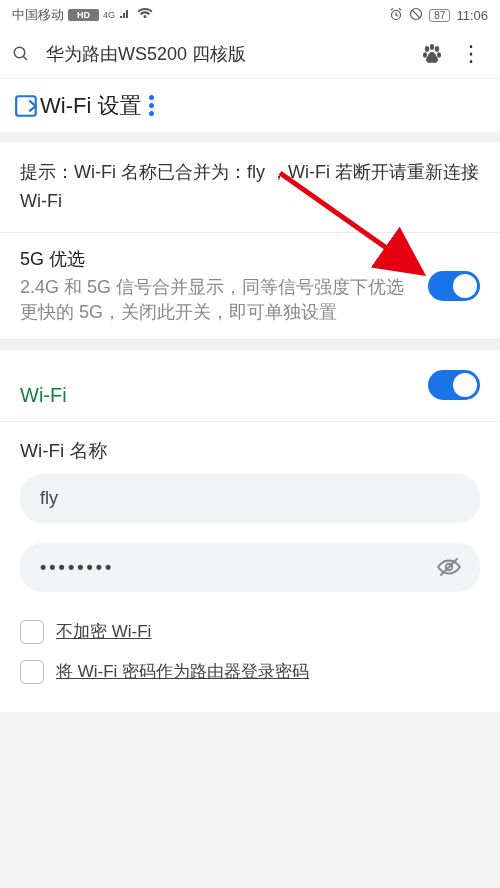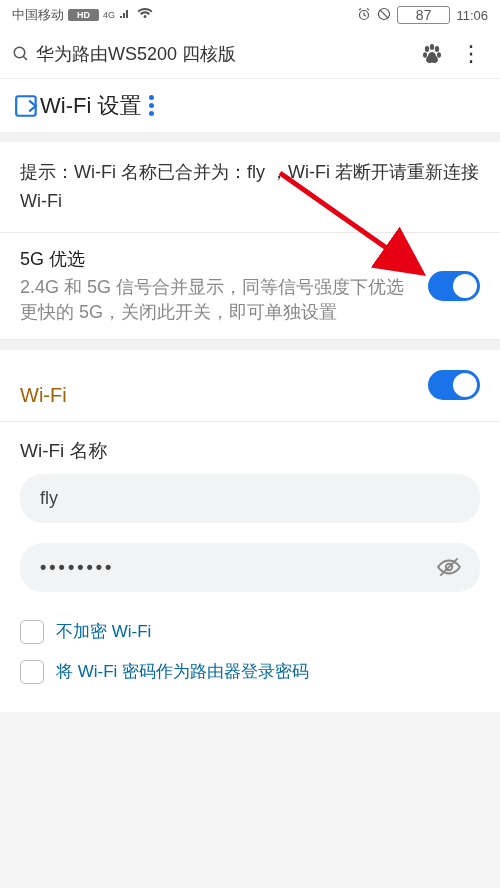--- a/index.html
+++ b/index.html
@@ -25,31 +25,31 @@
     }
     .status-left { display: flex; align-items: center; gap: 4px; }
     .status-right { display: flex; align-items: center; gap: 6px; }
     .hd-badge {
       background: #777; color: #fff; font-size: 9px; padding: 1px 9px;
       border-radius: 2px; font-weight: bold;
     }
     .sig-txt { font-size: 9px; color: #555; line-height: 1; }
     .battery-box {
       display: inline-flex; align-items: center; gap: 2px;
-      border: 1px solid #888; border-radius: 3px; padding: 0 18px;
-      font-size: 14px;
+      border: 1px solid #888; border-radius: 3px; padding: 0 4px;
+      font-size: 10px;
     }
 
     
     .search-row {
       height: 48px; background: #fff; display: flex; align-items: center;
       padding: 0 12px; gap: 10px;
     }
     .search-box {
-      flex: 1; display: flex; align-items: center; gap: 6px;
+      flex: 1; display: flex; align-items: center; gap: 16px;
       color: #333; font-size: 18px;
     }
     .search-icon { width: 18px; height: 18px; }
     .baidu-icon { width: 24px; height: 24px; }
     .more-dots { font-size: 22px; color: #333; padding: 0 6px; }
 
     
     .title-bar {
       height: 54px; background: #fff; display: flex; align-items: center;
       justify-content: flex-start; padding: 0 14px;
@@ -70,21 +70,21 @@
     .hint-text { font-size: 18px; line-height: 1.6; color: #333; }
 
     .row {
       background: #fff; padding: 14px 20px;
       display: flex; justify-content: space-between; align-items: center;
       border-bottom: 1px solid #e9e9e9;
     }
     .row-text { flex: 1; padding-right: 14px; }
     .row-title { font-size: 18px; color: #222; margin-bottom: 4px; }
     .row-desc { font-size: 18px; color: #888; line-height: 1.4; }
-    .row-single { font-size: 20px; color: #a16207; margin-top: 20px; }
+    .row-single { font-size: 20px; color: #15803d; margin-top: 20px; }
 
     
     .toggle {
       width: 52px; height: 30px; border-radius: 15px;
       background: #1a73e8; position: relative; flex-shrink: 0;
     }
     .toggle::after {
       content: ""; position: absolute; right: 3px; top: 3px;
       width: 24px; height: 24px; border-radius: 50%; background: #fff;
     }
@@ -100,21 +100,21 @@
     .field-wrap { position: relative; margin-bottom: 20px; }
     .field-wrap .field-input { margin-bottom: 0; }
     .eye-icon {
       position: absolute; right: 18px; top: 50%; transform: translateY(-50%);
       width: 26px; height: 26px; color: #888;
     }
     .pwd-dots { letter-spacing: 3px; font-weight: bold; }
 
     .check-row {
       display: flex; align-items: center; gap: 12px;
-      padding: 8px 0; font-size: 17px; color: #0369a1;
+      padding: 8px 0; font-size: 17px; color: #404040; text-decoration: underline;
     }
     .checkbox {
       width: 24px; height: 24px; border: 1.5px solid #bbb;
       border-radius: 5px; flex-shrink: 0;
     }
 
     
     .arrow-svg {
       position: absolute; top: 165px; left: 272px;
       width: 200px; height: 135px; pointer-events: none;

